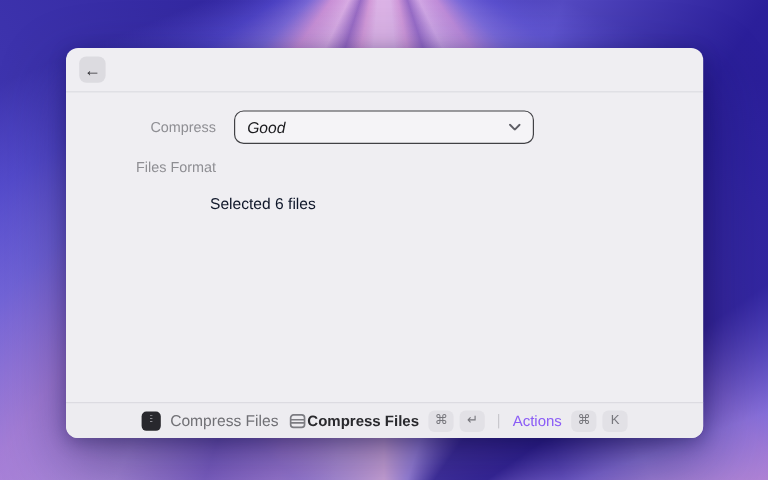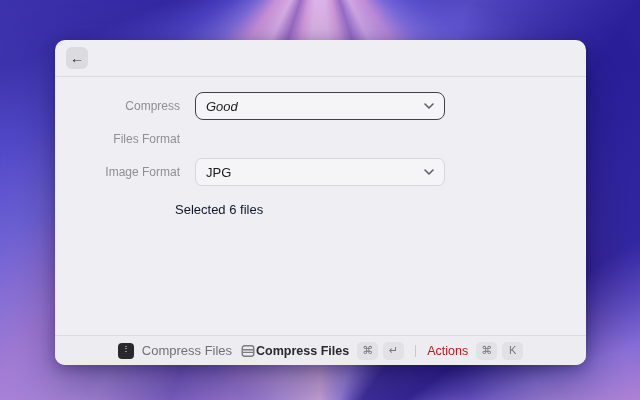--- a/index.html
+++ b/index.html
@@ -88,21 +88,21 @@
     width:16px;height:16px;border-radius:4px;background:#28282d;flex:none;
     position:relative;
   }
   .app-icon::after{
     content:"";position:absolute;left:7px;top:3px;width:2px;height:7px;
     background:repeating-linear-gradient(180deg,#8c8c92 0 1px,transparent 1px 2.5px);
   }
   .app-name{font-size:13px;color:#707075;}
   .f-right{display:flex;align-items:center;gap:8px;}
   .action-group{display:flex;align-items:center;gap:5px;cursor:pointer;}
-  .action-label{font-size:12.5px;color:#b91c1c;margin-right:3px;}
+  .action-label{font-size:12.5px;color:#8b5cf6;margin-right:3px;}
   .action-label.primary{font-weight:700;color:#29292d;}
   .keycap{
     min-width:13px;height:18px;padding:0 4px;border-radius:5px;background:#e2e1e6;
     display:flex;align-items:center;justify-content:center;
     font-size:11px;color:#77777d;line-height:1;
   }
   .group-divider{width:1px;height:12px;background:#c9c8cd;margin:0 3px;}
   svg{display:block;}
 </style>
 </head>
@@ -129,31 +129,20 @@
               <path d="M1 1l4 4 4-4" fill="none" stroke="#5f5f66" stroke-width="1.6" stroke-linecap="round" stroke-linejoin="round"></path>
             </svg>
         </span>
       </div>
     </div>
 
     <div class="form-row">
       <div class="form-label">Files Format</div>
     </div>
 
-    <div class="form-row">
-      <div class="form-label">Image Format</div>
-      <div class="dropdown">
-        <span class="value">JPG</span>
-        <span class="chev">
-          <svg width="10" height="6" viewBox="0 0 10 6">
-              <path d="M1 1l4 4 4-4" fill="none" stroke="#5f5f66" stroke-width="1.6" stroke-linecap="round" stroke-linejoin="round"></path>
-            </svg>
-        </span>
-      </div>
-    </div>
 
     <div class="status-text">Selected 6 files</div>
 
   </div>
 
   <div class="win-footer">
 
     <div class="f-left">
       <div class="app-icon"></div>
       <span class="app-name">Compress Files</span>

